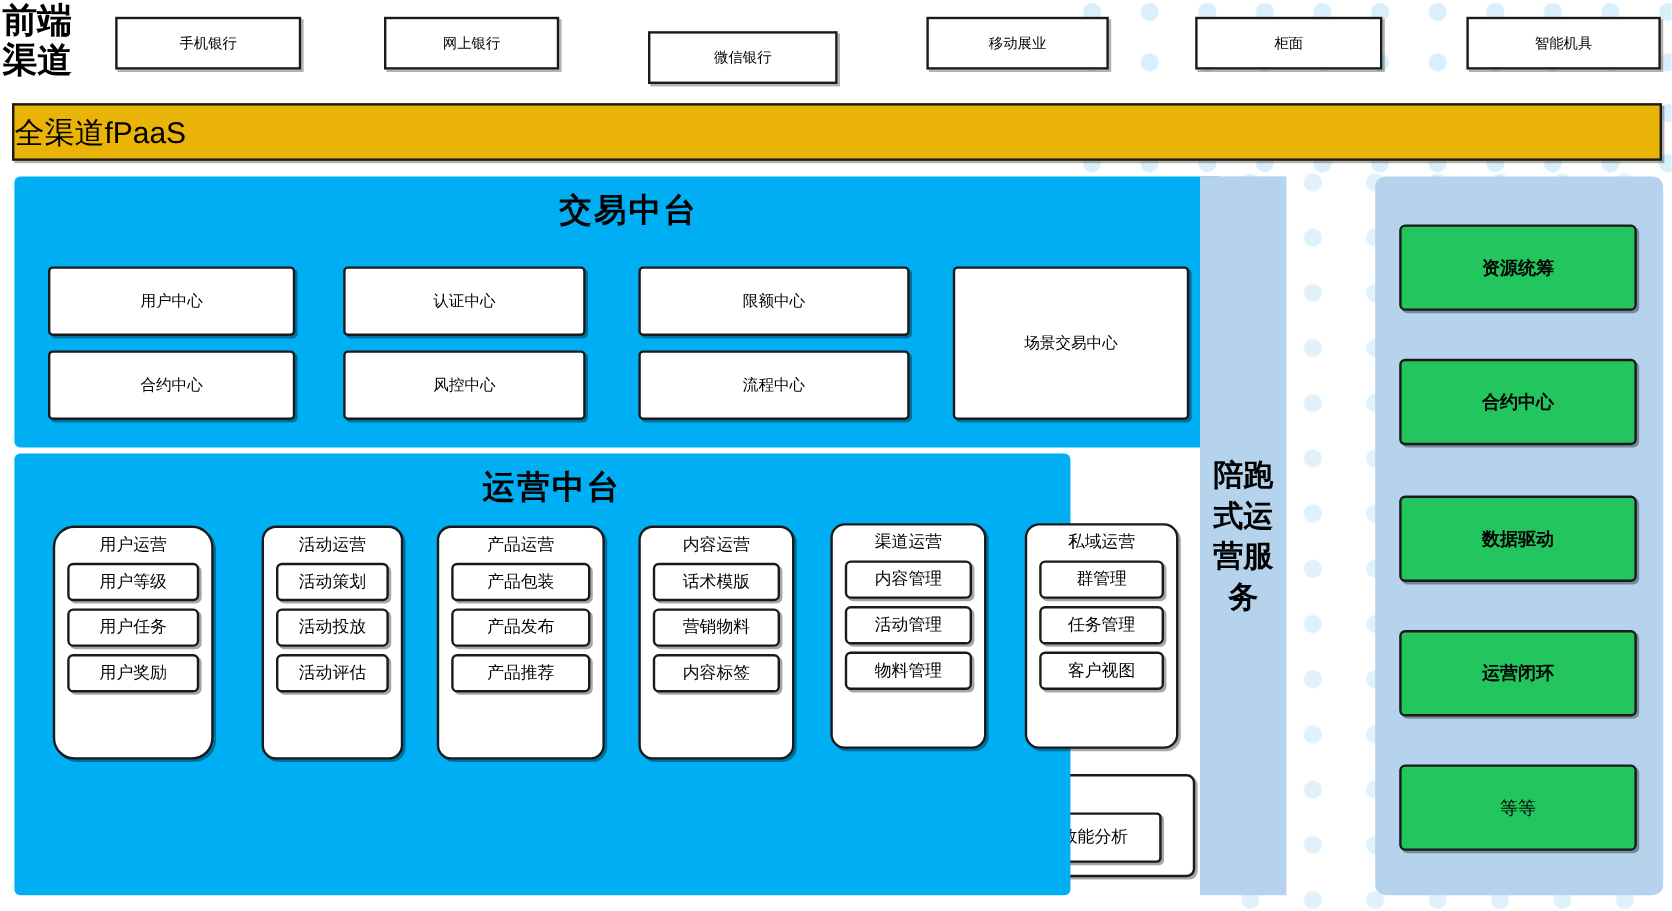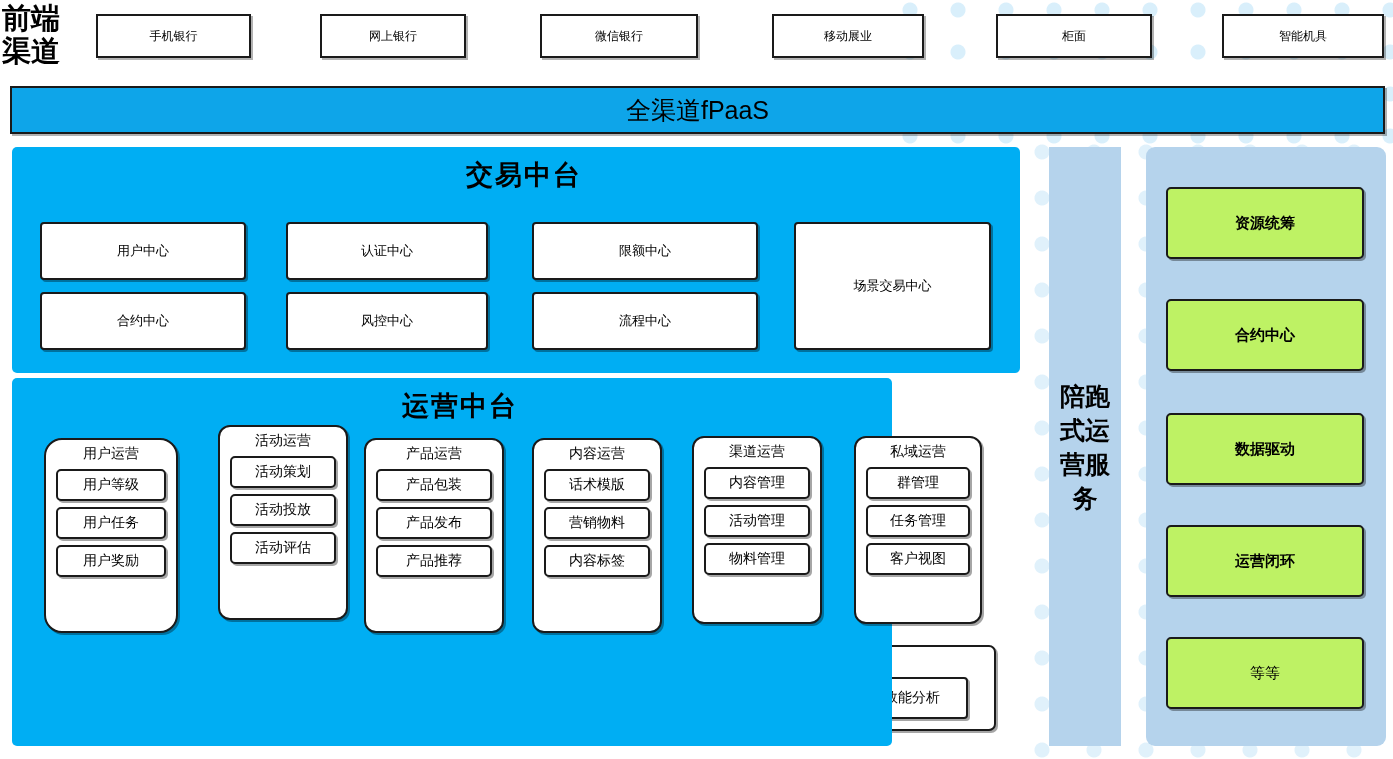--- a/index.html
+++ b/index.html
@@ -69,26 +69,26 @@
     color: #000;
     z-index: 3;
     box-sizing: border-box;
   }
 
   
   #fpaas-bar {
     position: absolute;
     left: 10px; top: 86px;
     width: 1375px; height: 48px;
-    background: #0ea5e9;
+    background: #eab308;
     border: 2.5px solid #1a1a1a;
     box-shadow: 2px 2px 0 rgba(0,0,0,0.30);
     display: flex;
     align-items: center;
-    justify-content: center;
+    justify-content: flex-start;
     font-size: 25px;
     color: #000;
     box-sizing: border-box;
     z-index: 3;
   }
 
   
   .blue-panel {
     position: absolute;
     background: #00AEF3;
@@ -187,21 +187,21 @@
     align-items: center;
     justify-content: center;
     font-size: 14px;
     color: #000;
     box-sizing: border-box;
   }
 
   
   #accompany-column {
     position: absolute;
-    left: 1049px; top: 147px;
+    left: 1000px; top: 147px;
     width: 72px; height: 599px;
     background: #B5D3EC;
     display: flex;
     align-items: center;
     justify-content: center;
     z-index: 2;
   }
   #accompany-label {
     width: 54px;
     font-size: 25px;
@@ -218,21 +218,21 @@
     left: 1146px; top: 147px;
     width: 240px; height: 599px;
     background: #B5D3EC;
     border-radius: 9px;
     z-index: 2;
   }
   .sidebar-card {
     position: absolute;
     left: 20px;
     width: 198px; height: 72px;
-    background: #bef264;
+    background: #22c55e;
     border: 2.5px solid #1a1a1a;
     border-radius: 5px;
     box-shadow: 2px 2px 0 rgba(0,0,0,0.35);
     display: flex;
     align-items: center;
     justify-content: center;
     font-size: 15px;
     font-weight: bold;
     color: #000;
     box-sizing: border-box;
@@ -301,21 +301,21 @@
       <span>等等</span>
     </div>
   </div>
 
 <div class="channel-box" style="left: 96px; width: 155px;">
     <span>手机银行</span>
   </div>
 <div class="channel-box" style="left: 320px; width: 146px;">
     <span>网上银行</span>
   </div>
-<div class="channel-box" style="left: 540px; width: 158px;">
+<div class="channel-box" style="left: 540px; width: 158px; margin-top: 12px;">
     <span>微信银行</span>
   </div>
 <div class="channel-box" style="left: 772px; width: 152px;">
     <span>移动展业</span>
   </div>
 <div class="channel-box" style="left: 996px; width: 156px;">
     <span>柜面</span>
   </div>
 <div class="channel-box" style="left: 1222px; width: 162px;">
     <span>智能机具</span>
@@ -346,21 +346,21 @@
     <div class="ops-chip">
       <span>用户等级</span>
     </div>
     <div class="ops-chip">
       <span>用户任务</span>
     </div>
     <div class="ops-chip">
       <span>用户奖励</span>
     </div>
   </div>
-<div class="ops-col layer" style="left: 218px; top: 425px; width: 130px; height: 195px;">
+<div class="ops-col layer" style="left: 218px; top: 438px; width: 118px; height: 195px;">
     <div class="ops-col-title">活动运营</div>
     <div class="ops-chip">
       <span>活动策划</span>
     </div>
     <div class="ops-chip">
       <span>活动投放</span>
     </div>
     <div class="ops-chip">
       <span>活动评估</span>
     </div>

